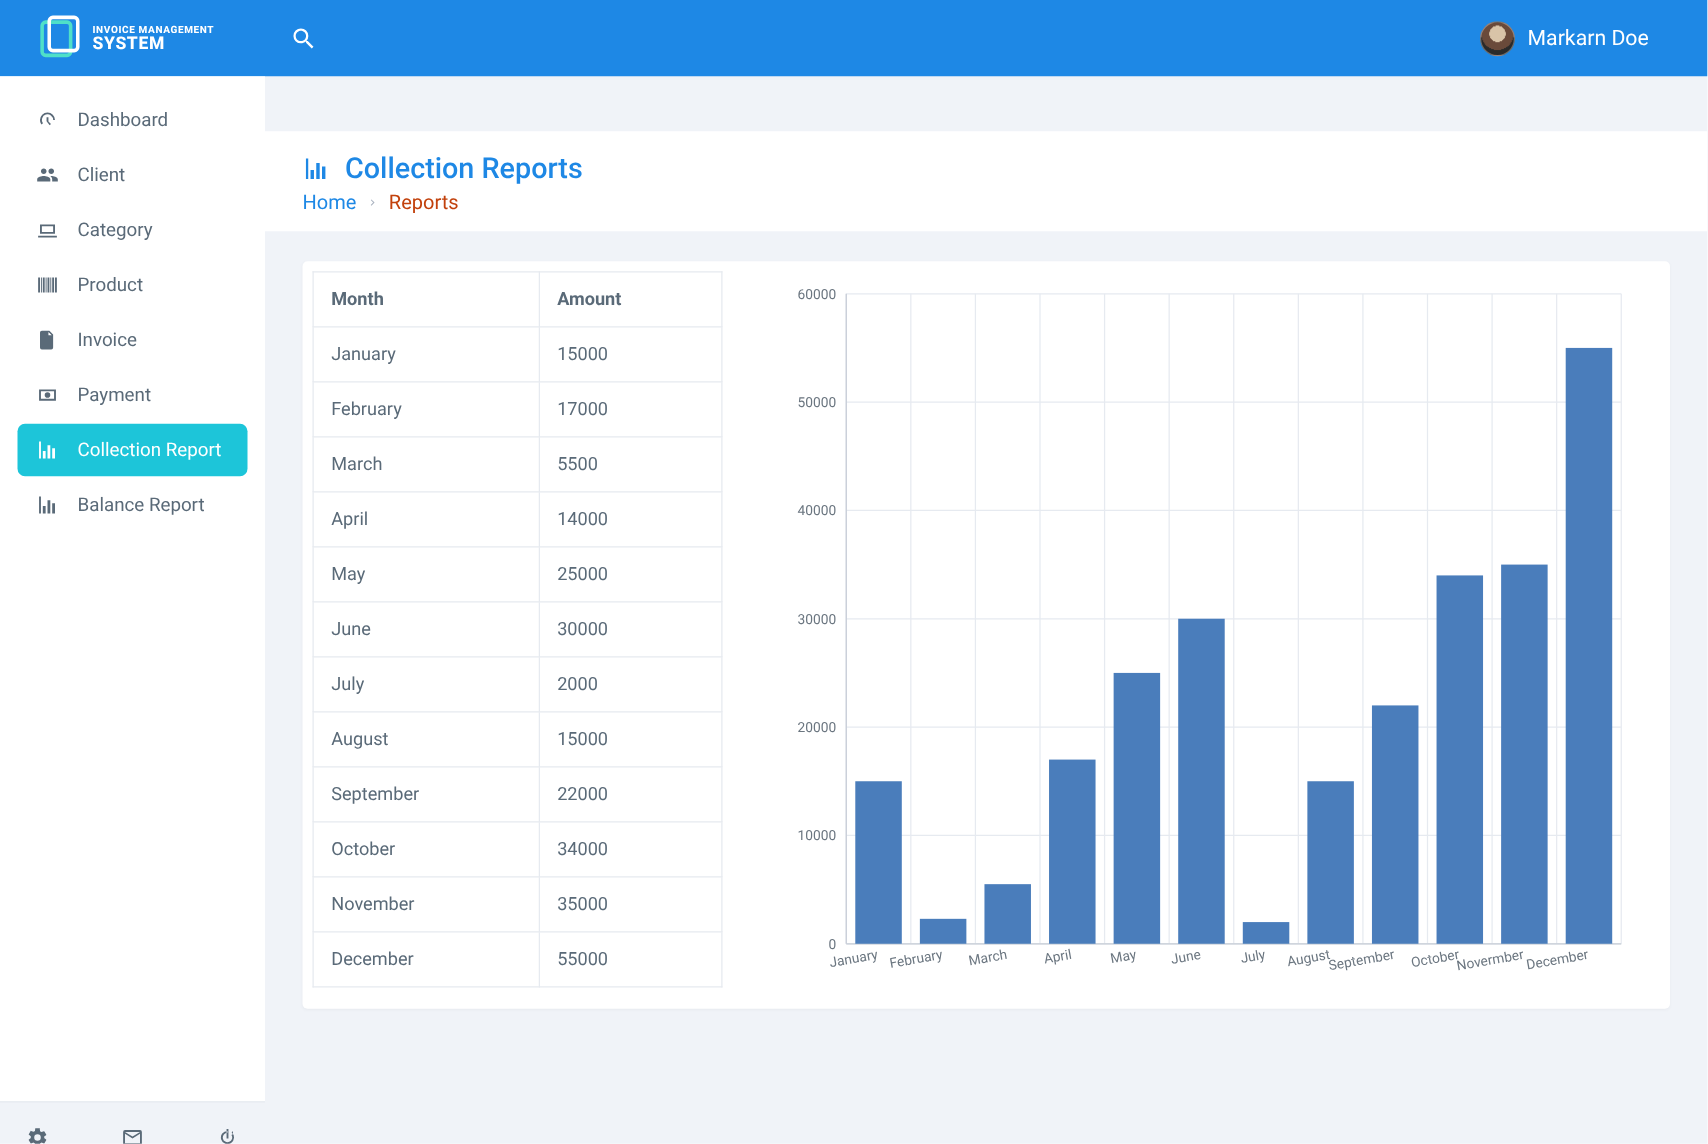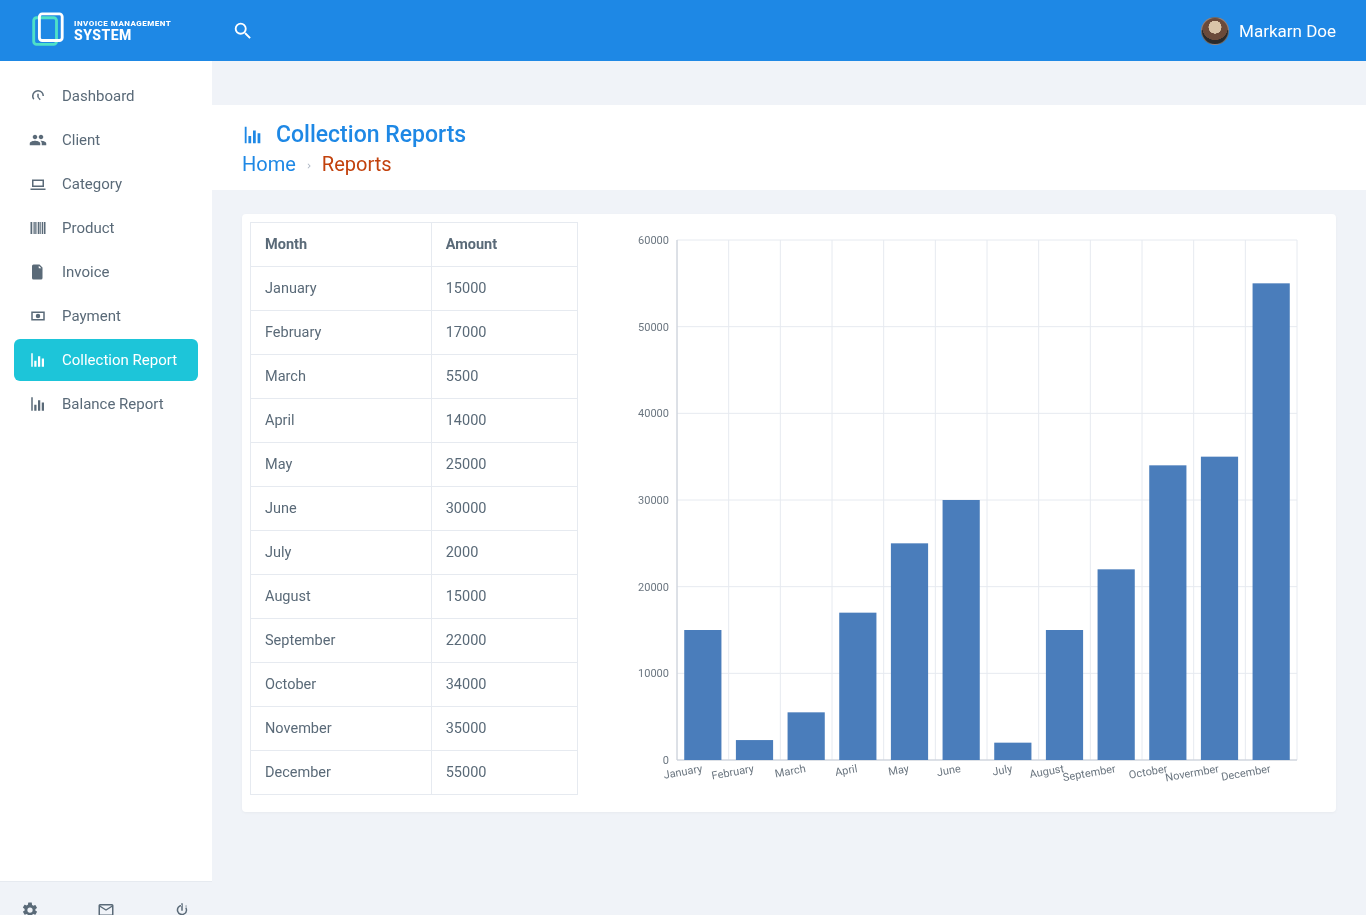--- a/index.html
+++ b/index.html
@@ -25,21 +25,21 @@
   align-items: center;
   padding-left: 28px;
   background: #1e88e5;
 }
 .logo-svg { width: 38px; height: 38px; margin-right: 8px; }
 .logo-text { display: flex; flex-direction: column; line-height: 1; font-weight: 800; letter-spacing: 0.5px; }
 .logo-line1 { font-size: 8px; }
 .logo-line2 { font-size: 14px; }
 .top-search { margin-left: 20px; display: flex; align-items: center; }
 .top-search svg { width: 22px; height: 22px; fill: #fff; }
-.top-right { margin-left: auto; display: flex; align-items: center; padding-right: 30px; }
+.top-right { margin-left: auto; display: flex; align-items: center; padding-right: 47px; }
 .avatar {
   width: 28px; height: 28px; border-radius: 50%;
   background: radial-gradient(circle at 50% 35%, #d9c4a8 0 30%, #6a4a3a 31% 60%, #2a2a2a 61% 100%);
   margin-right: 10px;
   border: 1px solid rgba(255,255,255,0.3);
 }
 .username { font-size: 17px; }
 .layout { display: flex; height: 876px; }
 .sidebar {
   width: 212px;
@@ -75,21 +75,21 @@
 .sidebar-bottom .sb-icon svg { width: 18px; height: 18px; fill: currentColor; }
 .content { flex: 1; display: flex; flex-direction: column; margin-top: 44px; }
 .page-header {
   background: #fff;
   padding: 16px 30px 14px 30px;
 }
 .page-title-row { display: flex; align-items: center; }
 .page-title-row .picon { width: 22px; height: 22px; margin-right: 12px; }
 .page-title-row .picon svg { fill: #1e88e5; width: 22px; height: 22px; }
 .page-title { color: #1e88e5; font-size: 23px; font-weight: 500; }
-.breadcrumb { margin-top: 4px; font-size: 20px; display: flex; align-items: flex-end; }
+.breadcrumb { margin-top: 4px; font-size: 16px; display: flex; align-items: flex-end; }
 .breadcrumb .bc-home { color: #1e88e5; cursor: pointer; }
 .breadcrumb .bc-sep { margin: 0 8px; color: #aab3c0; }
 .breadcrumb .bc-current { color: #c2410c; }
 .main-area { padding: 24px 30px; }
 .card {
   background: #fff;
   border-radius: 4px;
   padding: 8px;
   display: flex;
   gap: 28px;

